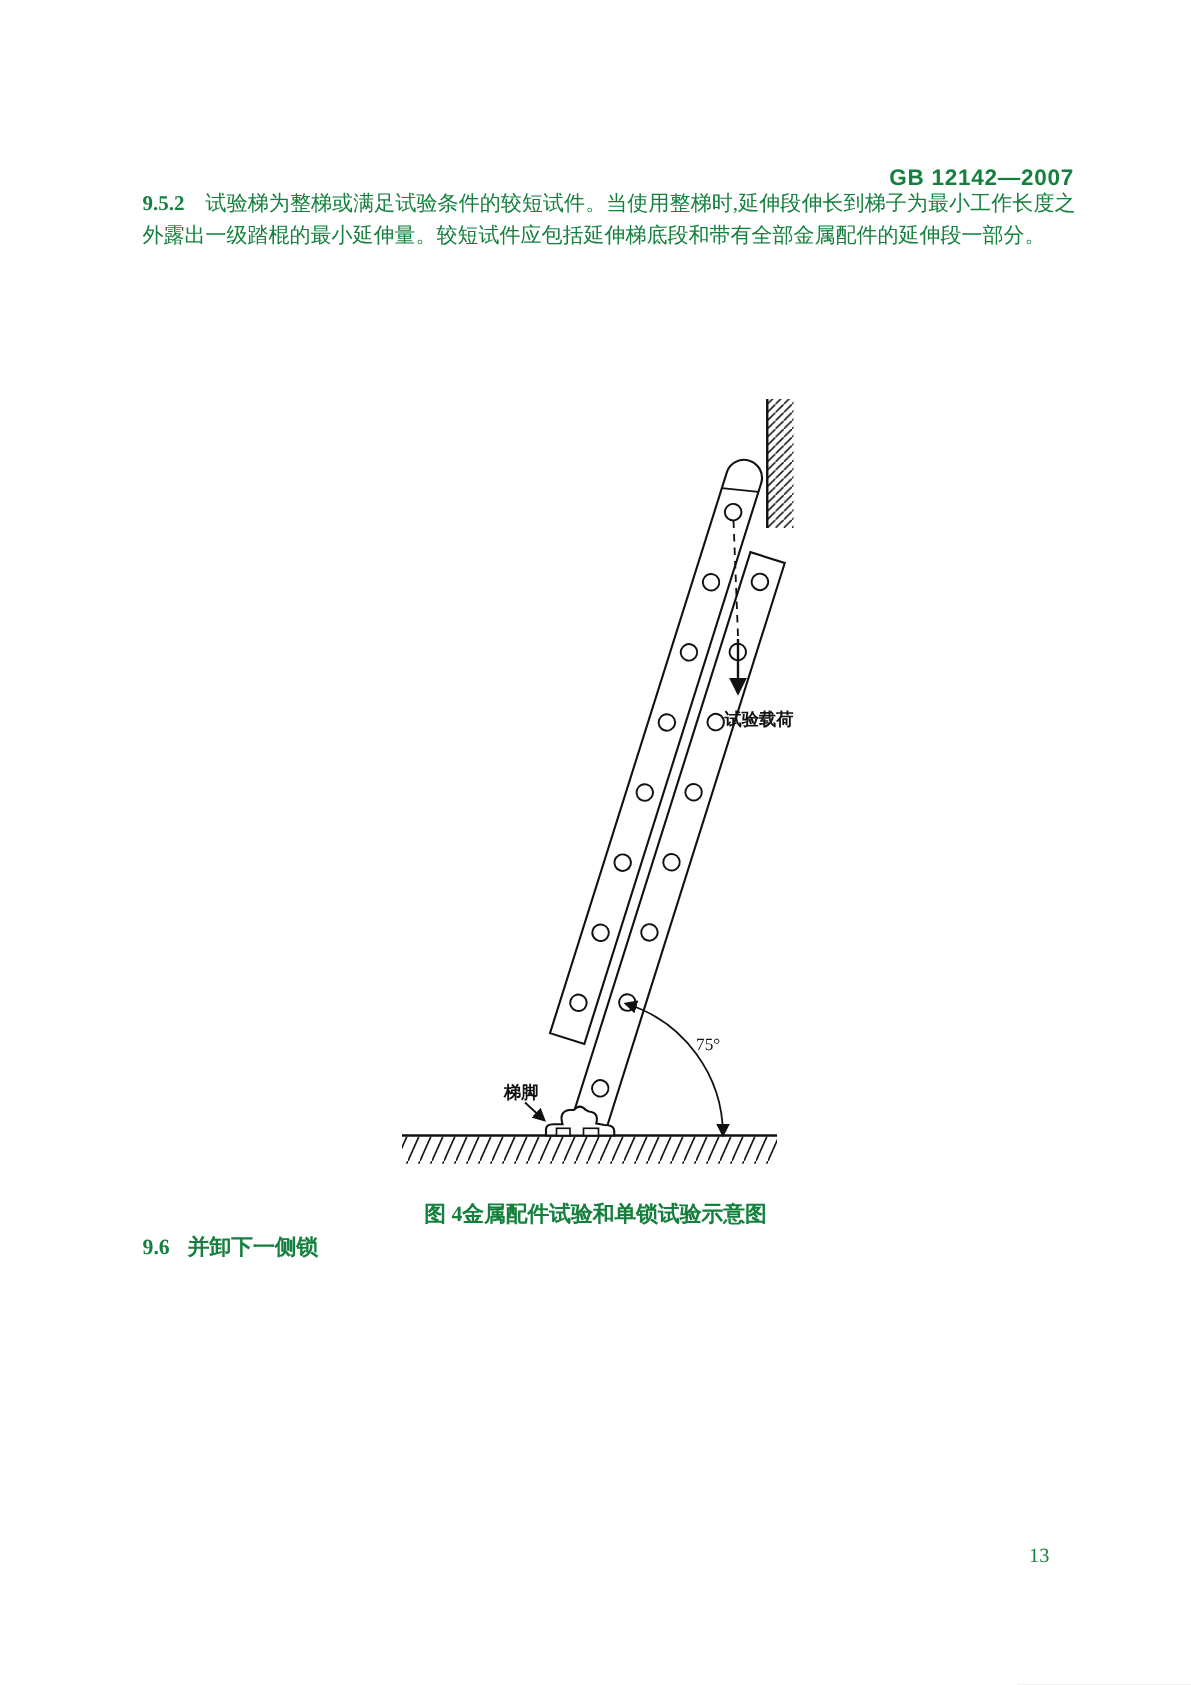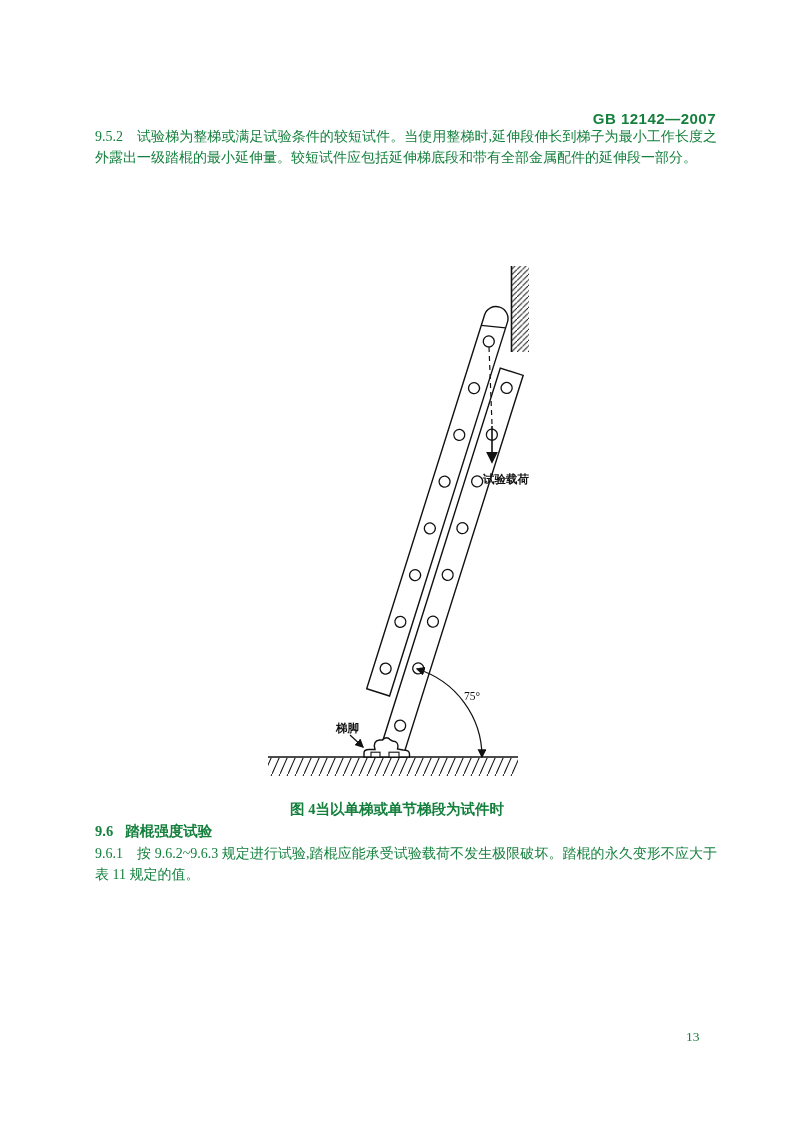--- a/index.html
+++ b/index.html
@@ -15,21 +15,21 @@
   .hdr{
     position:absolute;top:110px;right:78px;
     font-family:"Liberation Sans","DejaVu Sans",sans-serif;
     font-weight:bold;font-size:15px;letter-spacing:.5px;
   }
   .para{
     position:absolute;left:95px;width:622px;
     font-size:14px;line-height:20.6px;
     text-align:justify;text-justify:inter-ideograph;
   }
-  .para .num{font-weight:normal;margin-right:14px;white-space:nowrap;}
+  .para .num{font-weight:bold;margin-right:14px;white-space:nowrap;}
   .caption{
     position:absolute;left:0;width:794px;top:800px;
     text-align:center;font-weight:bold;font-size:14.5px;
   }
   .caption .cap-num{margin-right:0;}
   .h96{position:absolute;left:95px;top:822px;font-weight:bold;font-size:14.5px;}
   .h96 .num{margin-right:12px;}
   .pageno{
     position:absolute;top:1029px;left:686px;width:24px;
     font-size:13.5px;text-align:left;
@@ -120,23 +120,22 @@
       <path d="M 417 669 A 92 92 0 0 1 482 757" fill="none" stroke="#111" stroke-width="1.2" marker-start="url(#arr)" marker-end="url(#arr)"></path>
       <text class="fig-label fig-label-angle" x="464" y="700">75°</text>
     </g>
 
     <g>
       <text class="fig-label" x="336" y="732">梯脚</text>
       <line x1="350" y1="735" x2="363" y2="747" stroke="#111" stroke-width="1.2" marker-end="url(#arr)"></line>
     </g>
   </svg>
 
-  <div class="caption"><span class="cap-num">图 4</span><span>当以单梯或单节梯段为试件时</span></div>
+  <div class="caption"><span class="cap-num">图 4</span><span>金属配件试验和单锁试验示意图</span></div>
 
-  <div class="h96"><span class="num">9.6</span><span>踏棍强度试验</span></div>
+  <div class="h96"><span class="num">9.6</span><span>并卸下一侧锁</span></div>
 
-  <div class="para" style="top:844px"><span class="num">9.6.1</span><span>按 9.6.2~9.6.3 规定进行试验,踏棍应能承受试验载荷不发生极限破坏。踏棍的永久变形不应大于表 11 规定的值。</span></div>
 
 
 
   <div class="pageno">13</div>
 
 </div>
 
 </body></html>

